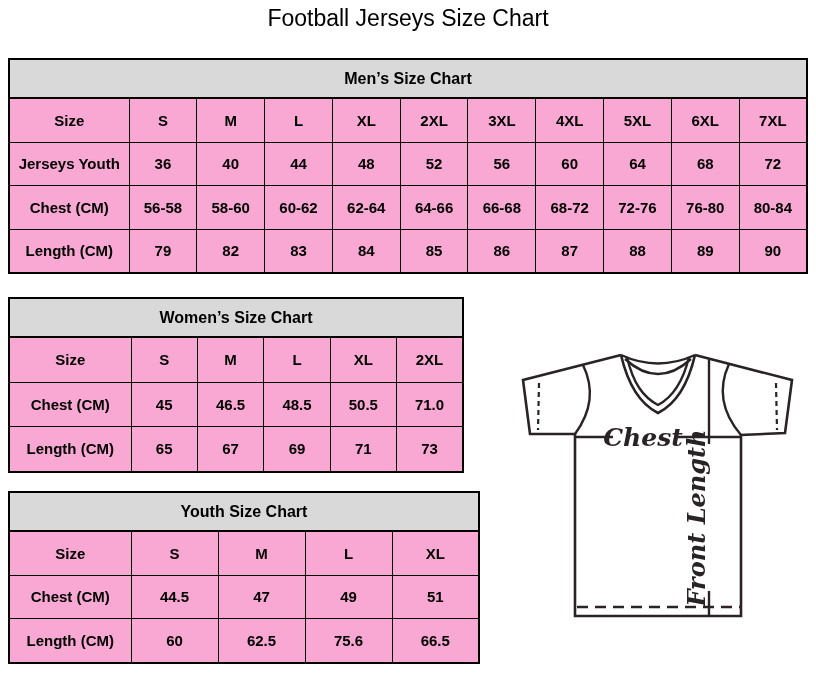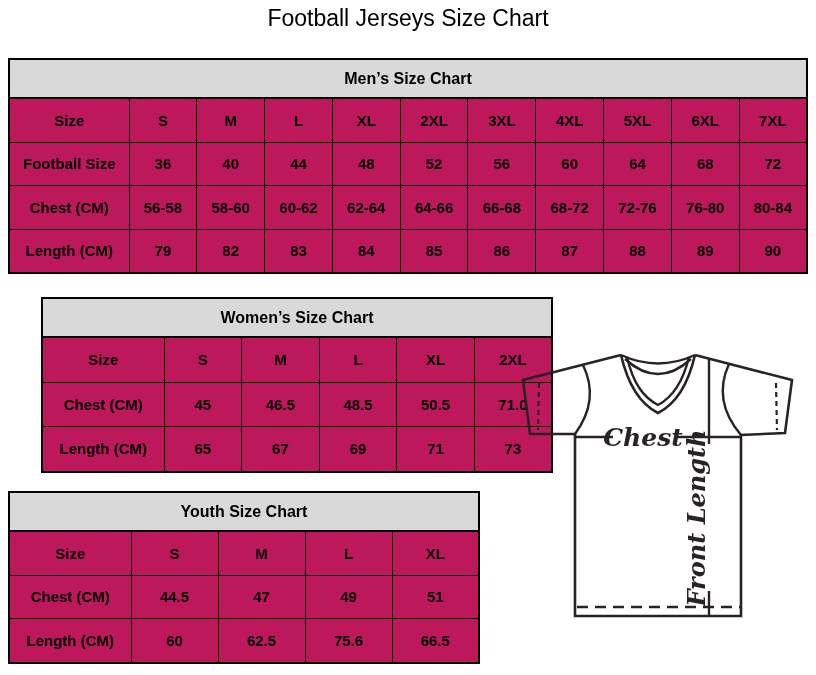--- a/index.html
+++ b/index.html
@@ -6,34 +6,34 @@
   body{
     width:816px;height:675px;position:relative;background:#ffffff;
     font-family:"Liberation Sans",sans-serif;color:#000;overflow:hidden;
   }
   .title{
     position:absolute;top:5px;left:0;width:816px;text-align:center;
     font-size:23px;font-weight:normal;margin:0;
   }
   table{
     position:absolute;border-collapse:collapse;table-layout:fixed;
-    background:#be185d;border:2px solid #000;
+    background:#f9a8d4;border:2px solid #000;
   }
   th.caption{
     background:#d9d9d9;border:2px solid #000;height:37px;
     font-size:16px;font-weight:bold;text-align:center;padding:0;
   }
   td{
     border:1.5px solid #000;text-align:center;vertical-align:middle;
     font-weight:bold;font-size:15px;padding:0;
   }
   table.men{left:8px;top:58px;width:800px;}
   table.men td{height:42.5px;}
   table.men col.label{width:120px;}
-  table.women{left:8px;top:297px;width:512px;margin-left:33px;}
+  table.women{left:8px;top:297px;width:456px;}
   table.women td{height:43.5px;}
   table.women col.label{width:122px;}
   table.youth{left:8px;top:491px;width:472px;}
   table.youth td{height:42.5px;}
   table.youth col.label{width:122px;}
   .jersey{position:absolute;left:513px;top:340px;width:300px;height:290px;}
   .jersey path, .jersey line{stroke:#2a2325;fill:none;}
   .jersey text{
     fill:#2a2325;font-family:"DejaVu Serif","Liberation Serif",serif;
     font-style:italic;font-weight:bold;
@@ -62,21 +62,21 @@
         <td>L</td>
         <td>XL</td>
         <td>2XL</td>
         <td>3XL</td>
         <td>4XL</td>
         <td>5XL</td>
         <td>6XL</td>
         <td>7XL</td>
       </tr>
       <tr>
-        <td>Football Size</td>
+        <td>Jerseys Youth</td>
         <td>36</td>
         <td>40</td>
         <td>44</td>
         <td>48</td>
         <td>52</td>
         <td>56</td>
         <td>60</td>
         <td>64</td>
         <td>68</td>
         <td>72</td>

